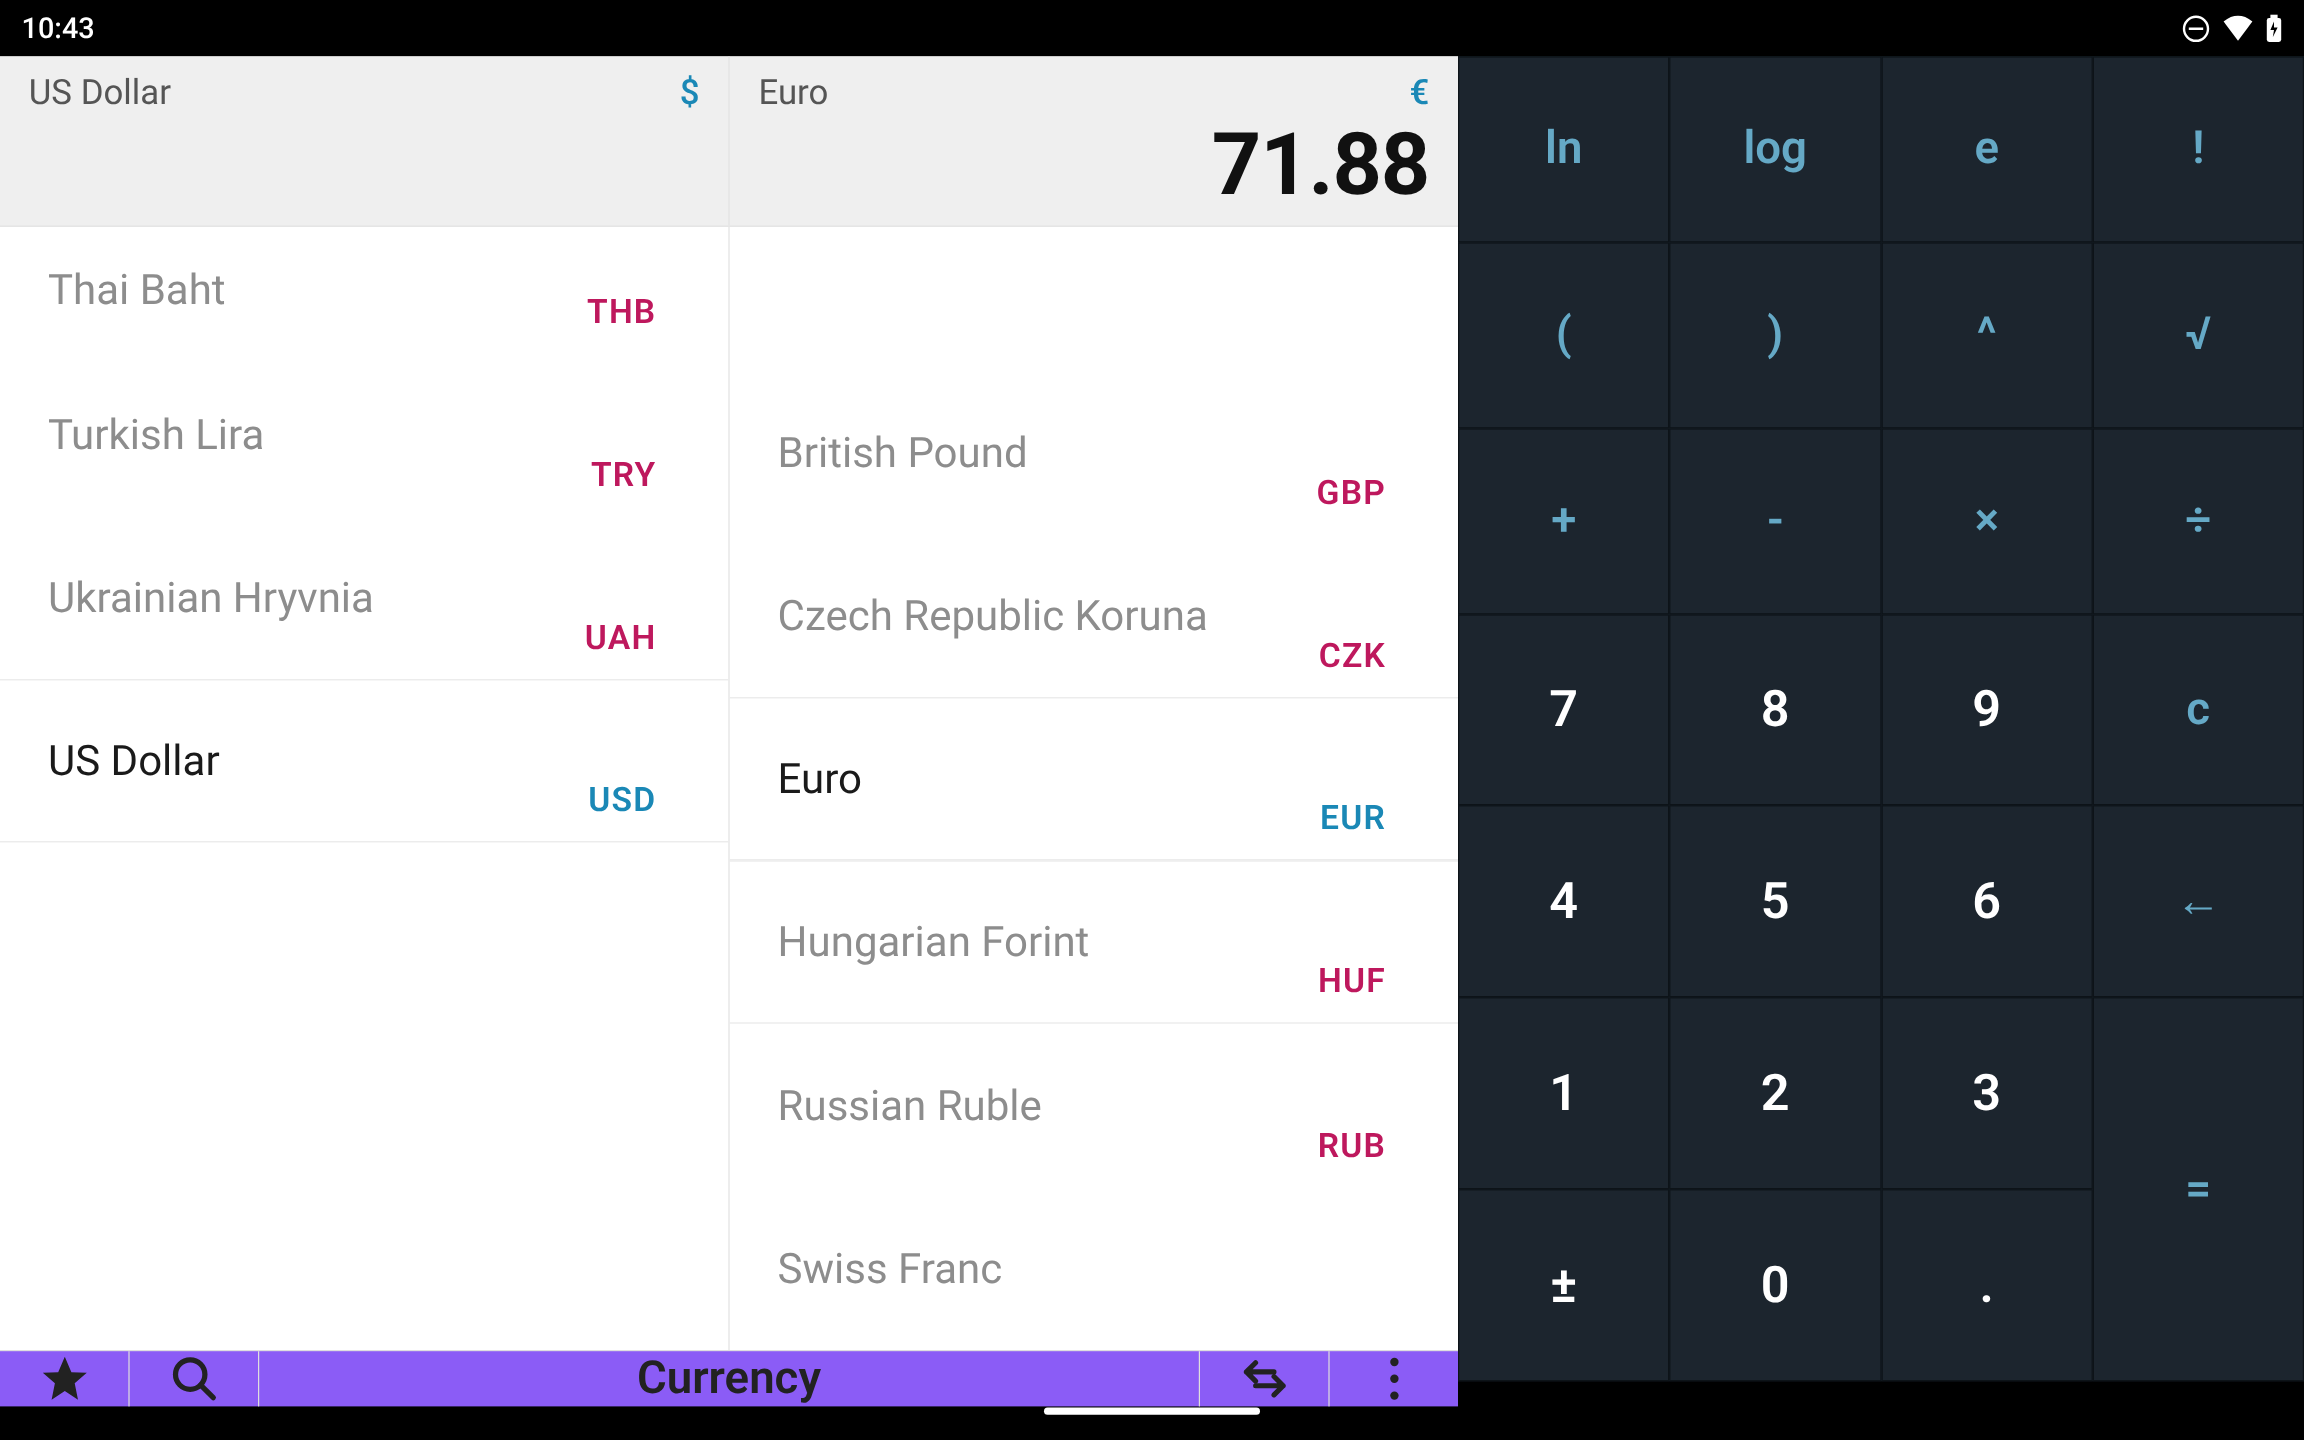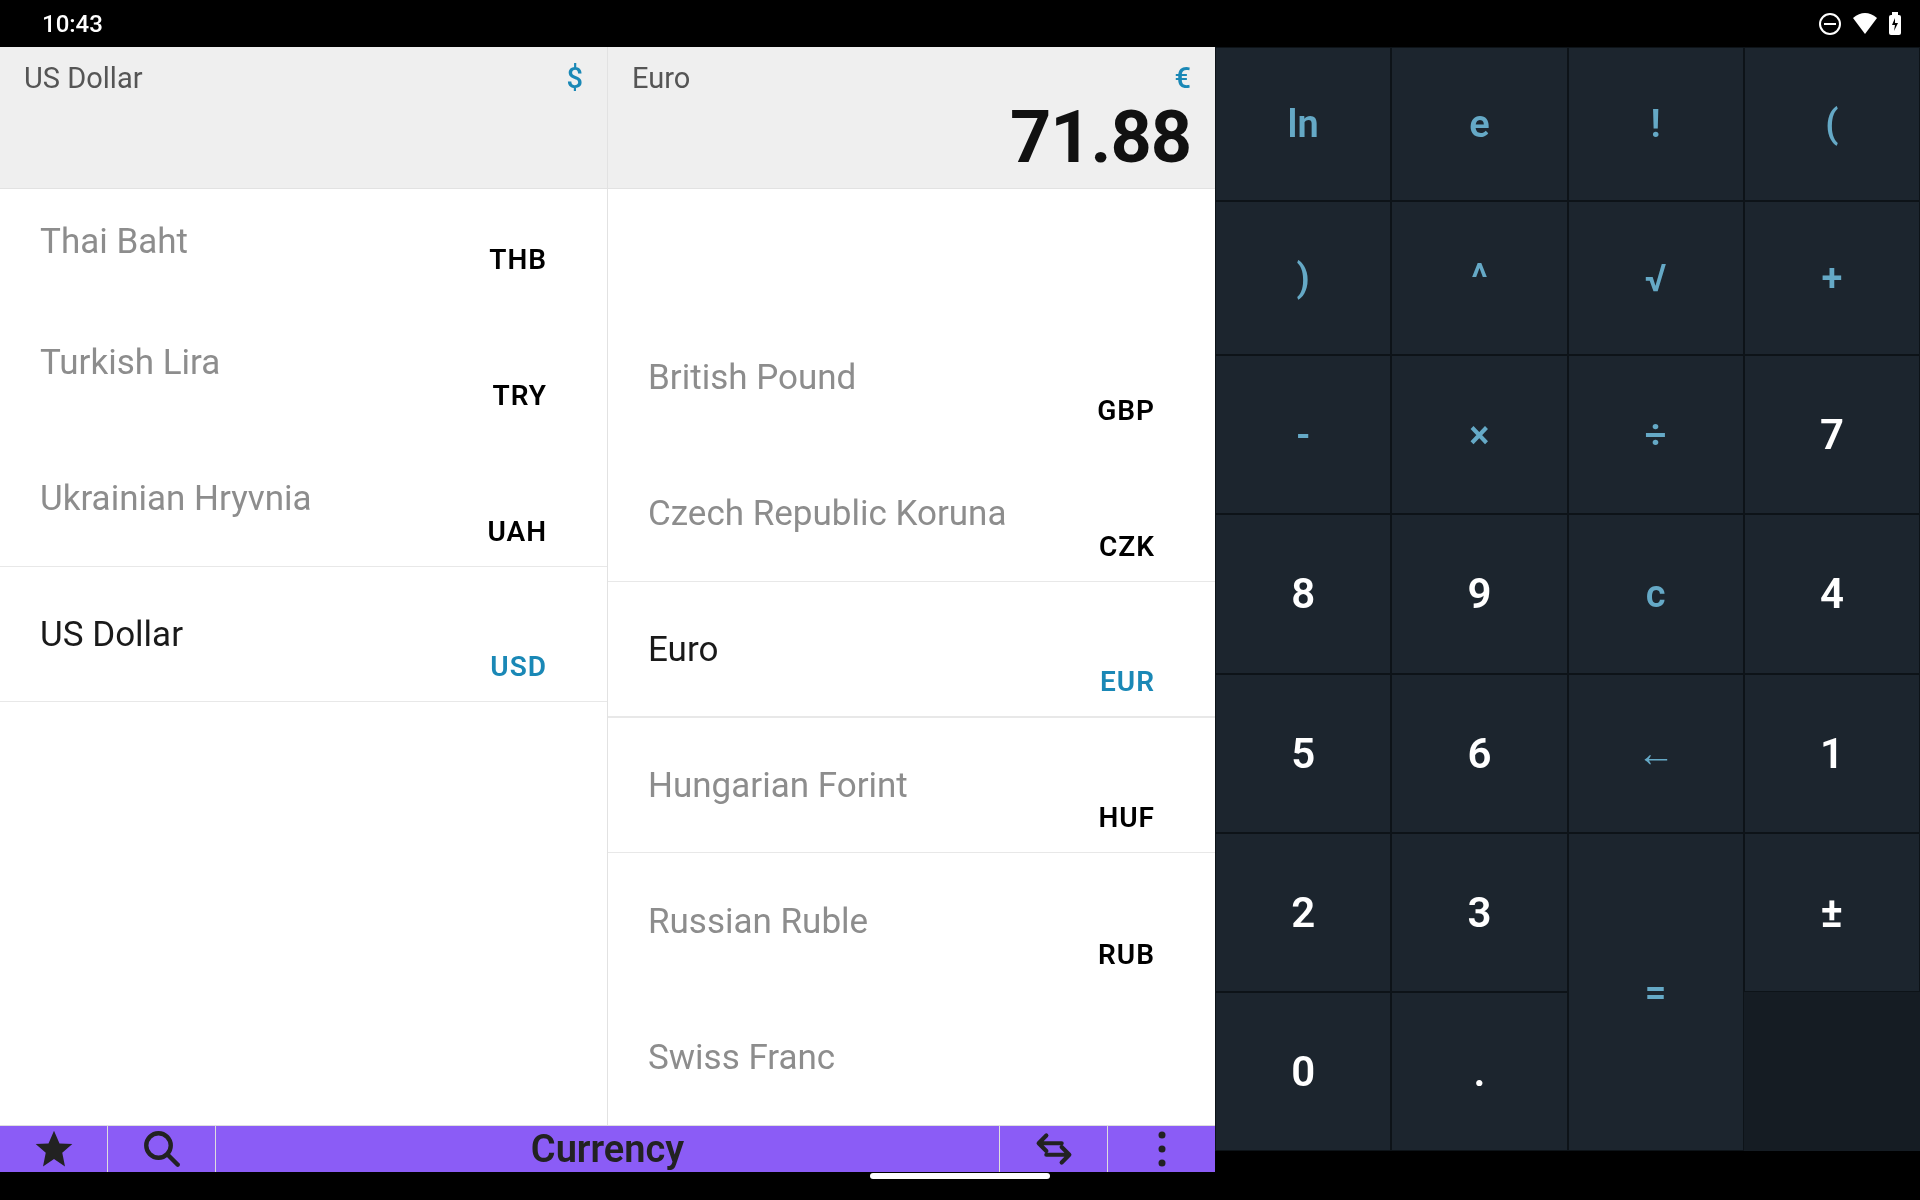--- a/index.html
+++ b/index.html
@@ -1,20 +1,20 @@
 <!DOCTYPE html>
 <html><head>
 <meta charset="utf-8">
 <style>
   * { margin: 0; padding: 0; box-sizing: border-box; }
   html, body { width: 1920px; height: 1200px; font-family: Roboto, 'Helvetica Neue', Arial, sans-serif; background: #000; overflow: hidden; }
   
   
   .status-bar { height: 47px; background: #000; color: #fff; display: flex; align-items: center; padding: 0 18px; font-size: 24px; font-weight: 500; }
-  .status-time { flex: 1; margin-left: 24px; }
+  .status-time { flex: 1; }
   .status-icons { display: flex; gap: 10px; align-items: center; }
   
   
   .app { display: flex; height: 1104px; }
   
   
   .convert-panel { width: 1215px; display: flex; flex-direction: column; background: #fff; }
   
   
   .headers { display: flex; height: 153px; background: #efefef; border-bottom: 1px solid #e2e2e2; }
@@ -28,21 +28,21 @@
   .lists { flex: 1; display: flex; }
   .list-col { flex: 1; }
   .list-col + .list-col { border-left: 1px solid #e2e2e2; }
   
   .currency-item { height: 136px; padding: 0 40px; display: flex; flex-direction: column; justify-content: center; position: relative; cursor: pointer; }
   .currency-item.selected { }
   .currency-item.selected + .currency-item,
   .currency-item.selected { border-top: 1px solid #e8e8e8; border-bottom: 1px solid #e8e8e8; }
   .currency-name { font-size: 35px; font-weight: 400; color: #8d8d8d; }
   .currency-item.selected .currency-name { color: #1a1a1a; }
-  .currency-code { position: absolute; right: 60px; bottom: 18px; font-size: 28px; font-weight: 600; color: #000000; letter-spacing: 1px; }
+  .currency-code { position: absolute; right: 60px; bottom: 18px; font-size: 28px; font-weight: 600; color: #be185d; letter-spacing: 1px; }
   .currency-item.selected .currency-code { color: #1a88b6; }
   
   
   .toolbar { height: 98px; background: #8b5cf6; display: flex; align-items: center; border-top: 1px solid #dedede; }
   .tb-btn { width: 108px; height: 100%; display: flex; align-items: center; justify-content: center; border-right: 1px solid #dedede; cursor: pointer; }
   .tb-btn:last-of-type { border-right: none; border-left: 1px solid #dedede; }
   .tb-title { flex: 1; text-align: center; font-size: 38px; font-weight: 600; color: #222; }
   .tb-right { display: flex; height: 100%; }
   .tb-right .tb-btn { border-right: none; border-left: 1px solid #dedede; }
   
@@ -183,20 +183,21 @@
                 <circle cx="5" cy="33" r="3.5" fill="#222"></circle>
               </svg>
           </span>
         </div>
       </div>
     </div>
   </div>
 
   <div class="keypad">
     <div class="key func">ln</div>
+    <div class="key func">log</div>
     <div class="key func">e</div>
     <div class="key func">!</div>
 
     <div class="key func">(</div>
     <div class="key func">)</div>
     <div class="key func">^</div>
     <div class="key func">√</div>
 
     <div class="key func">+</div>
     <div class="key func">-</div>

